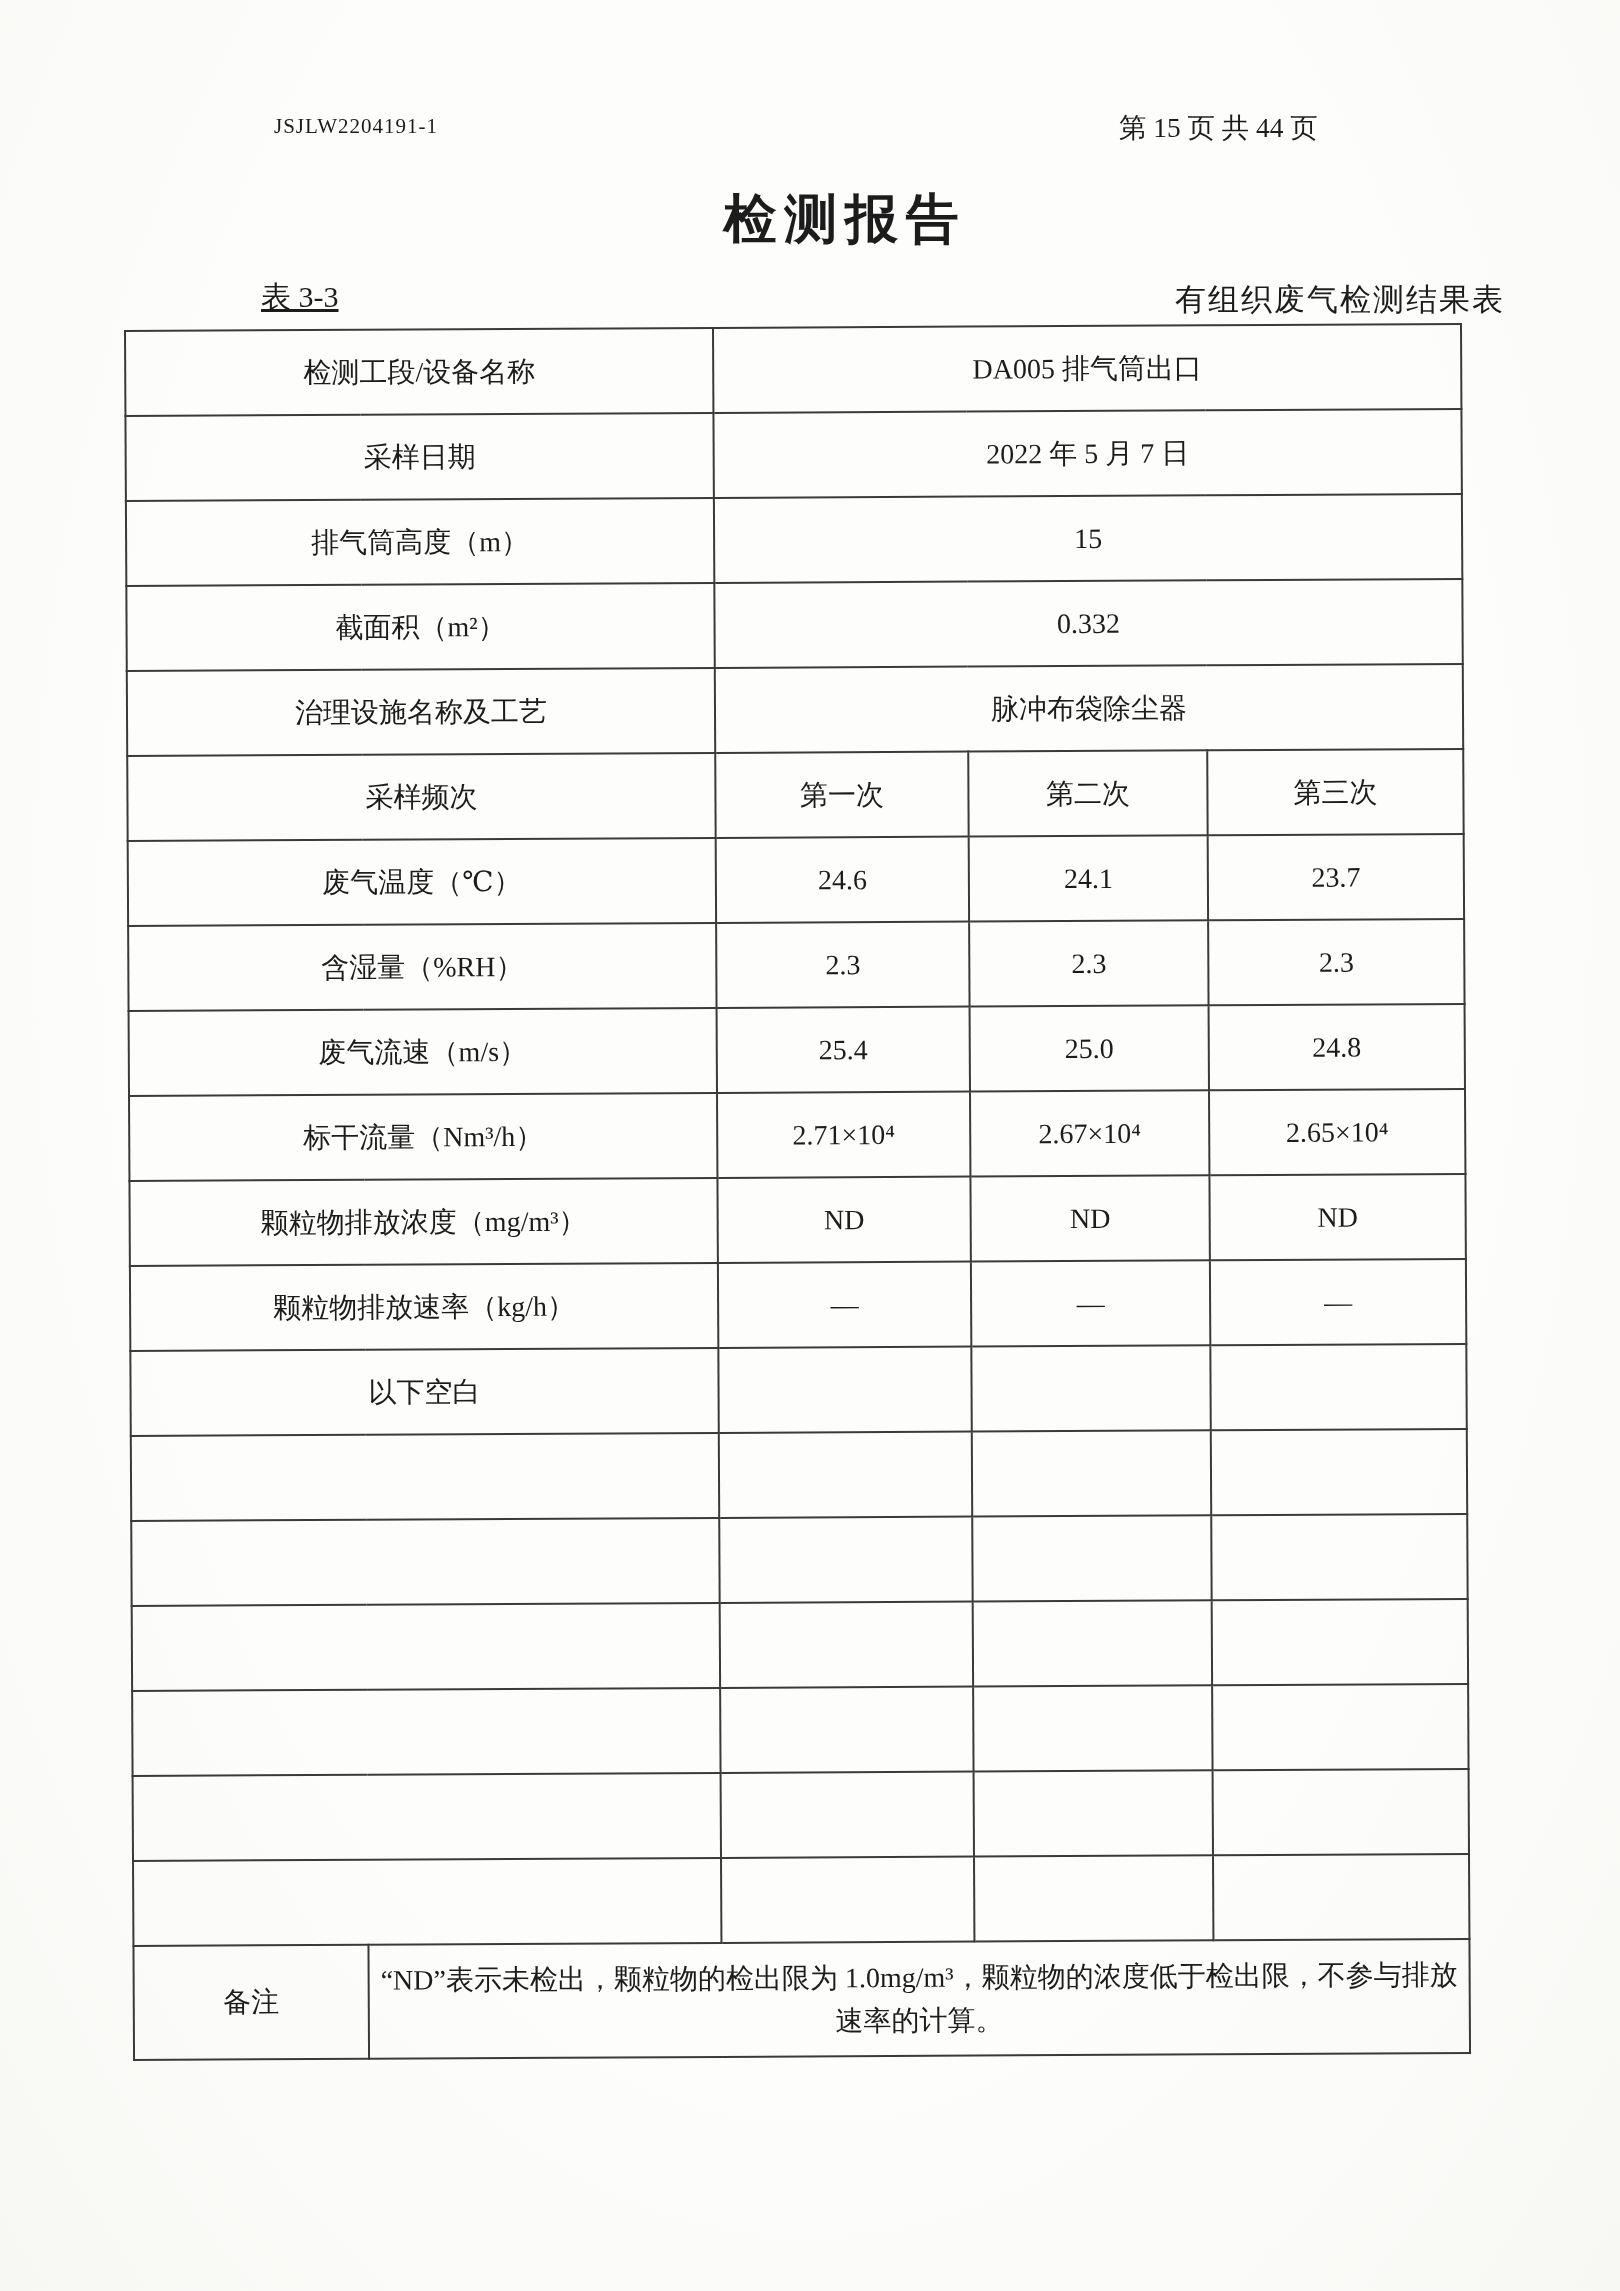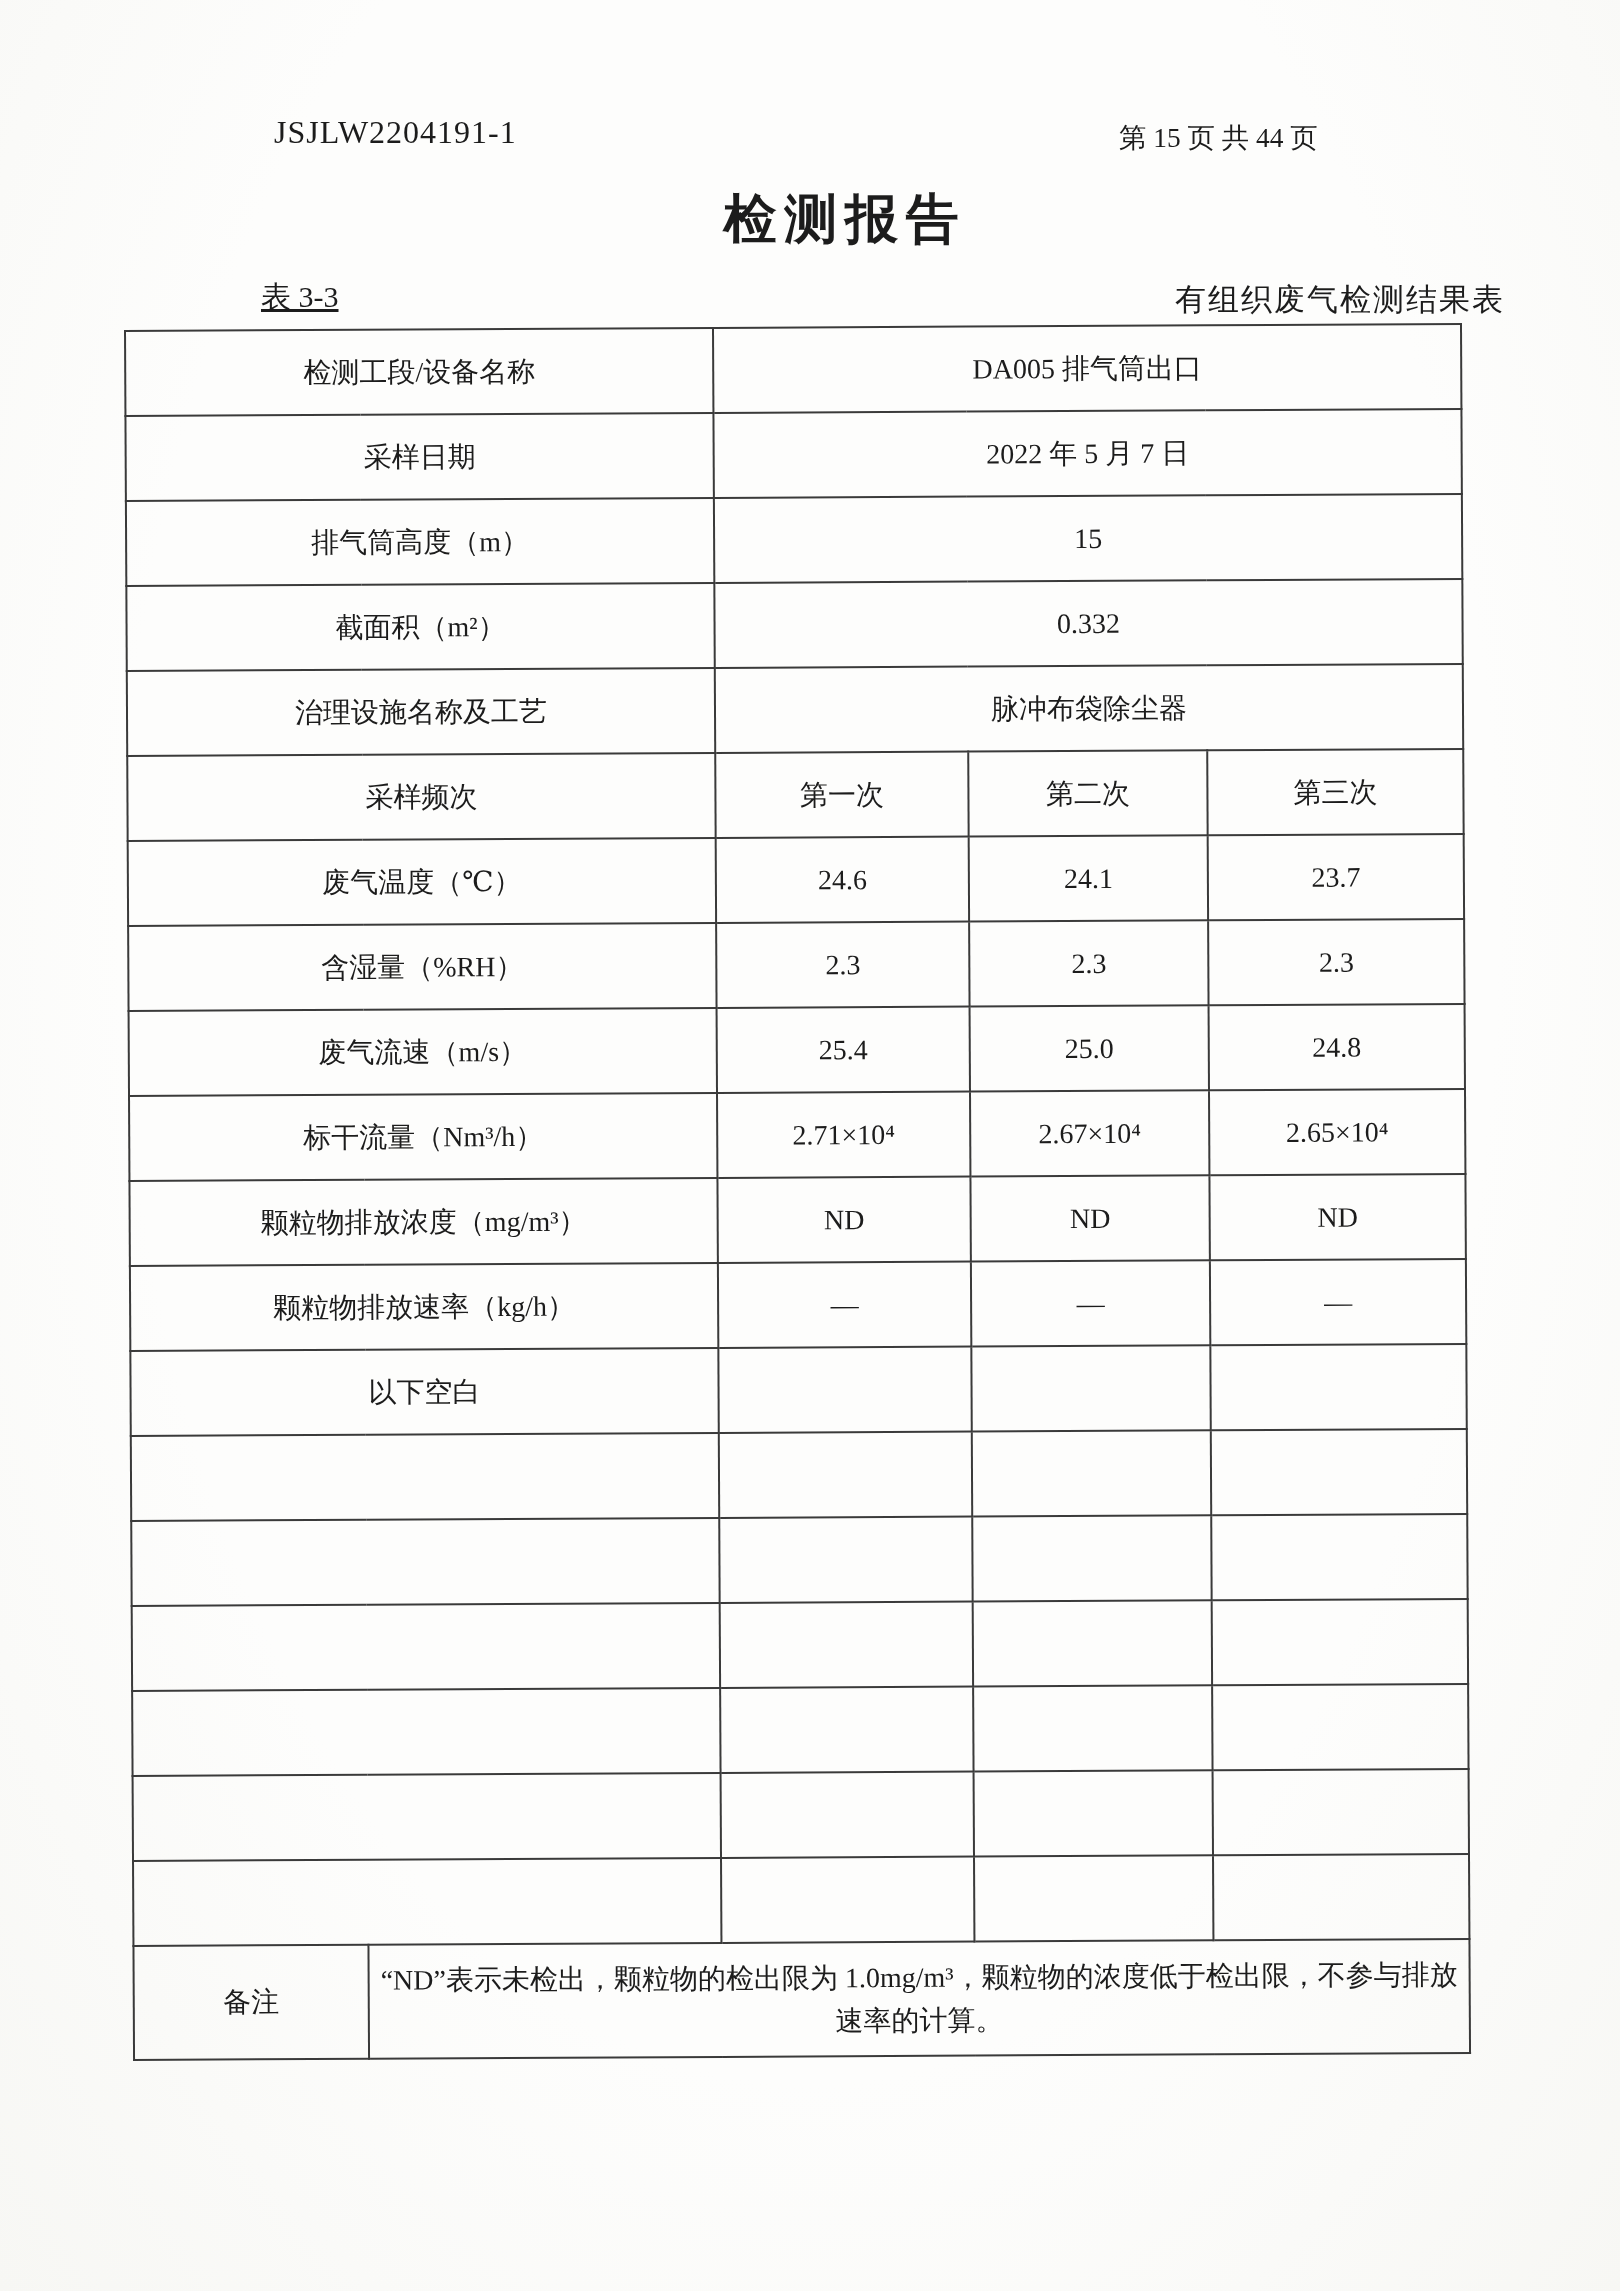--- a/index.html
+++ b/index.html
@@ -10,24 +10,24 @@
   }
   .sheet {
     position: relative;
     width: 1620px; height: 2292px;
     background: radial-gradient(ellipse at 50% 40%, #fdfdfc 60%, #f7f7f4 100%);
     color: #1c1c1c;
     overflow: hidden;
   }
   .report-code {
     position: absolute; left: 274px; top: 114px;
-    font-size: 32px; letter-spacing: 1px; text-align: right;
+    font-size: 21px; letter-spacing: 1px; text-align: right;
   }
   .page-indicator {
-    position: absolute; left: 1119px; top: 120px;
+    position: absolute; left: 1119px; top: 110px;
     font-size: 27.4px;
     text-align: center;
   }
   .report-title {
     position: absolute; top: 184px; left: 0; width: 1620px;
     text-align: center; transform: translateX(35px);
     font-size: 53px; font-weight: bold; letter-spacing: 7.8px;
   }
   .caption-row {
     position: absolute; left: 124px; top: 277px; width: 1336px; height: 39px;

